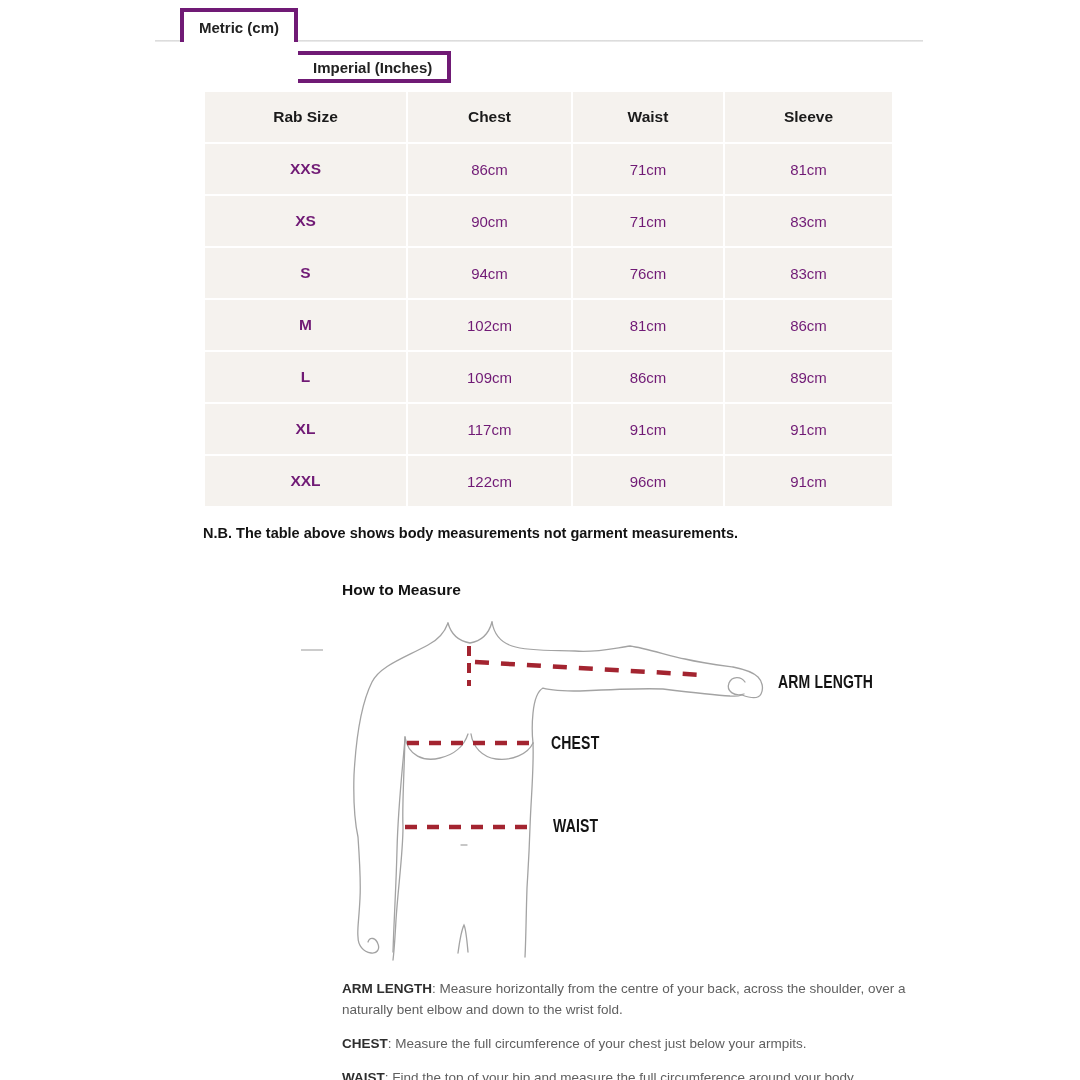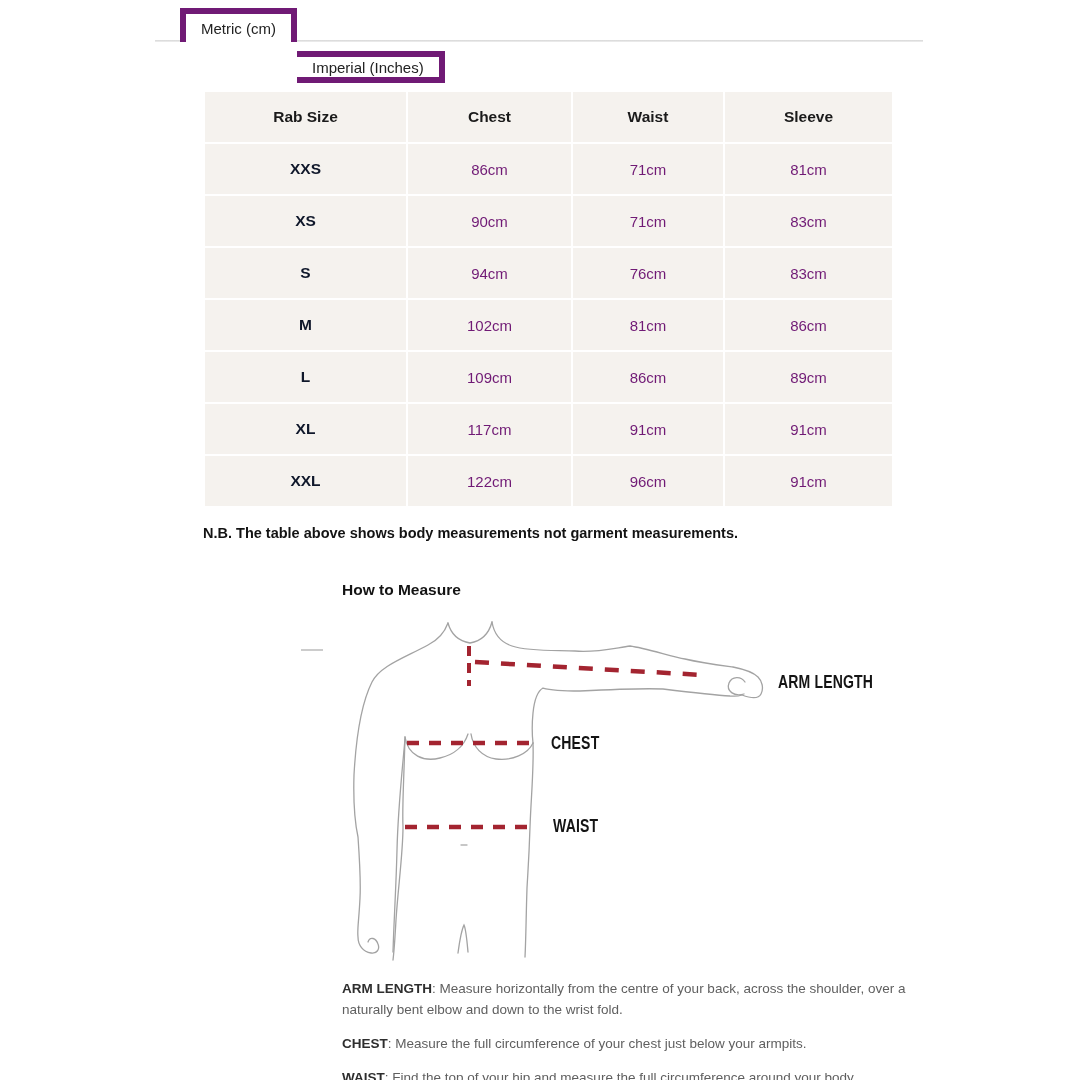--- a/index.html
+++ b/index.html
@@ -4,41 +4,41 @@
 <style>
   html,body{margin:0;padding:0;background:#fff;}
   .page{
     position:relative;width:1080px;height:1080px;background:#ffffff;
     font-family:"Liberation Sans", sans-serif;color:#1a1a1a;overflow:hidden;
   }
   
   .tab-bar{position:absolute;left:180px;top:8px;display:flex;align-items:flex-start;z-index:3;}
   .tab{
     box-sizing:border-box;height:32px;padding:0 15px;display:flex;align-items:center;
-    font-weight:normal;font-size:15px;color:#222;background:#fff;
-    border:6px solid #701a75;cursor:pointer;white-space:nowrap;
+    font-weight:bold;font-size:15px;color:#222;background:#fff;
+    border:4px solid #701a75;cursor:pointer;white-space:nowrap;
   }
   .tab.active{height:34px;border-bottom:none;z-index:3;}
   .tab.inactive{border-left:none;background:#fff;margin-top:43px;}
   .tab-divider{
     position:absolute;left:155px;top:40px;width:768px;height:2px;z-index:1;
     background:linear-gradient(#d6d6d6,#efefef);
   }
   
   .size-table{
     position:absolute;left:203px;top:90px;width:683px;
     border-collapse:separate;border-spacing:2px;table-layout:fixed;
   }
   .size-table th,.size-table td{
     height:50px;text-align:center;vertical-align:middle;background:#f5f2ee;
     font-size:15px;padding:0;
   }
   .size-table th{font-weight:bold;font-size:15.5px;color:#1a1a1a;}
   .size-table td{color:#701a75;}
-  .size-table td.size-col{font-weight:bold;color:#0f172a;font-size:15.5px;}
+  .size-table td.size-col{font-weight:bold;color:#701a75;font-size:15.5px;}
   .size-table col.c1{width:201px;} .size-table col.c2{width:163px;}
   .size-table col.c3{width:150px;} .size-table col.c4{width:167px;}
   
   .nb-note{position:absolute;left:203px;top:525px;font-weight:bold;font-size:14.5px;color:#131313;}
   .htm-title{position:absolute;left:342px;top:581px;font-weight:bold;font-size:15.5px;color:#131313;}
   
   .diagram-svg{position:absolute;left:340px;top:608px;width:435px;height:354px;}
   .tick-mark{position:absolute;left:301px;top:649px;width:22px;height:2px;background:#cccccc;}
   .measure-label{
     position:absolute;font-weight:bold;font-size:18px;color:#141414;

